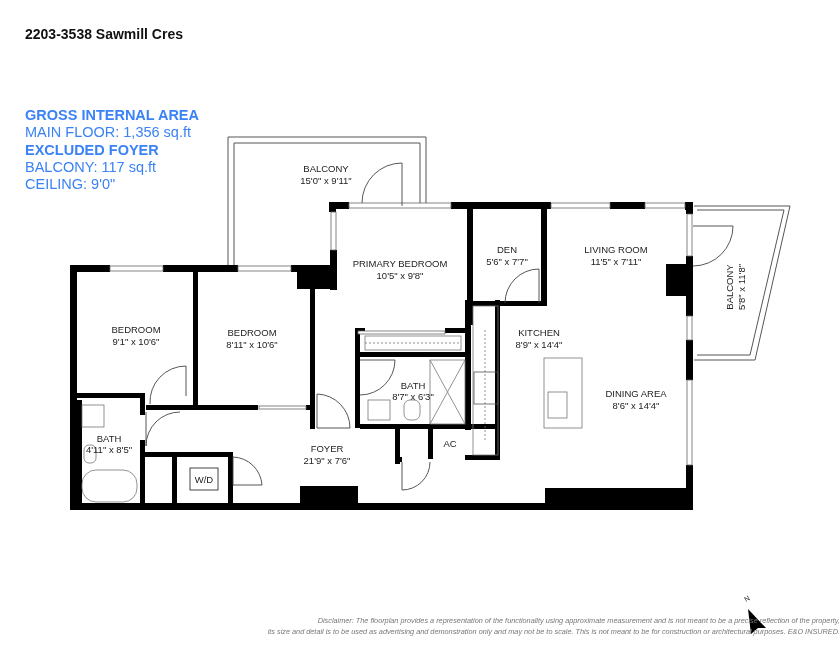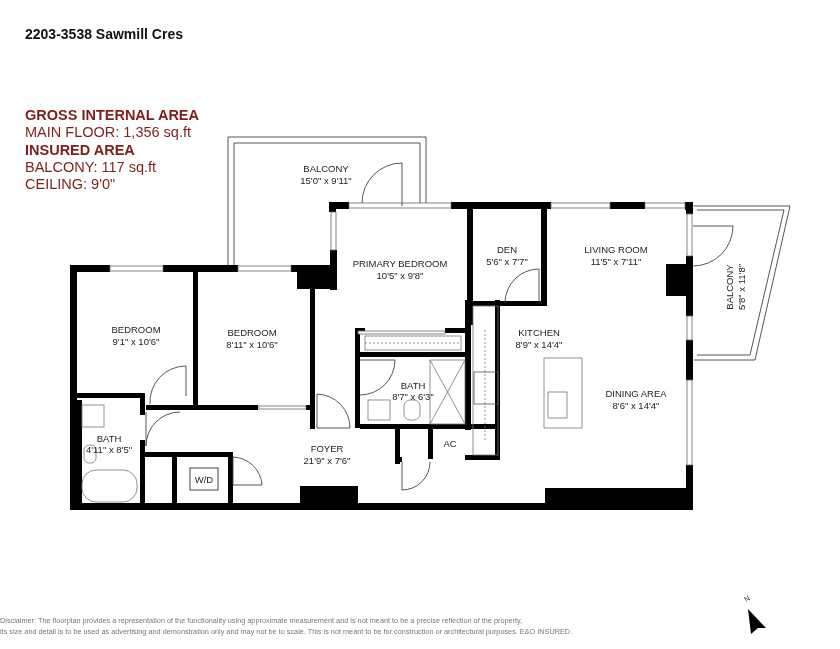--- a/index.html
+++ b/index.html
@@ -1,37 +1,37 @@
 <!DOCTYPE html>
 <html><head>
 <meta charset="utf-8">
 <style>
   html, body { margin: 0; padding: 0; background: #ffffff; }
   body { width: 840px; height: 649px; position: relative; overflow: hidden; font-family: "Liberation Sans", sans-serif; color: #111; }
   .hdr { position: absolute; left: 25px; top: 24px; font-weight: bold; font-size: 14px; line-height: 21px; color: #111; }
   .hdr div { white-space: nowrap; }
-  .area { position: absolute; left: 25px; top: 107px; font-size: 14.5px; line-height: 17.3px; color: #7f1d1d; }
+  .area { position: absolute; left: 25px; top: 107px; font-size: 14.5px; line-height: 17.3px; color: #3b82f6; }
   .area div { white-space: nowrap; }
   .area .b { font-weight: bold; }
   .area .u { font-weight: bold; text-decoration: underline; }
   svg.plan { position: absolute; left: 0; top: 0; }
   .lbl { font-family: "Liberation Sans", sans-serif; font-size: 9.5px; fill: #222; text-anchor: middle; }
-  .disc { position: absolute; left: 0; width: 840px; text-align: left; font-size: 7.3px; color: #777; white-space: nowrap; }
+  .disc { position: absolute; left: 0; width: 840px; text-align: right; font-size: 7.3px; color: #777; white-space: nowrap; font-style: italic; }
 </style>
 </head>
 <body>
 
 <div class="hdr">
   <div>2203-3538 Sawmill Cres</div>
 </div>
 
 <div class="area">
   <div class="b">GROSS INTERNAL AREA</div>
   <div>MAIN FLOOR: 1,356 sq.ft</div>
-  <div class="b">INSURED AREA</div>
+  <div class="b">EXCLUDED FOYER</div>
   <div>BALCONY: 117 sq.ft</div>
   <div>CEILING: 9'0"</div>
 </div>
 
 <svg class="plan" width="840" height="649" viewBox="0 0 840 649">
 
   <g fill="none" stroke="#555" stroke-width="1">
     <polyline points="228,267 228,137 426,137 426,207"></polyline>
     <polyline points="234,267 234,143 420,143 420,207"></polyline>
   </g>

